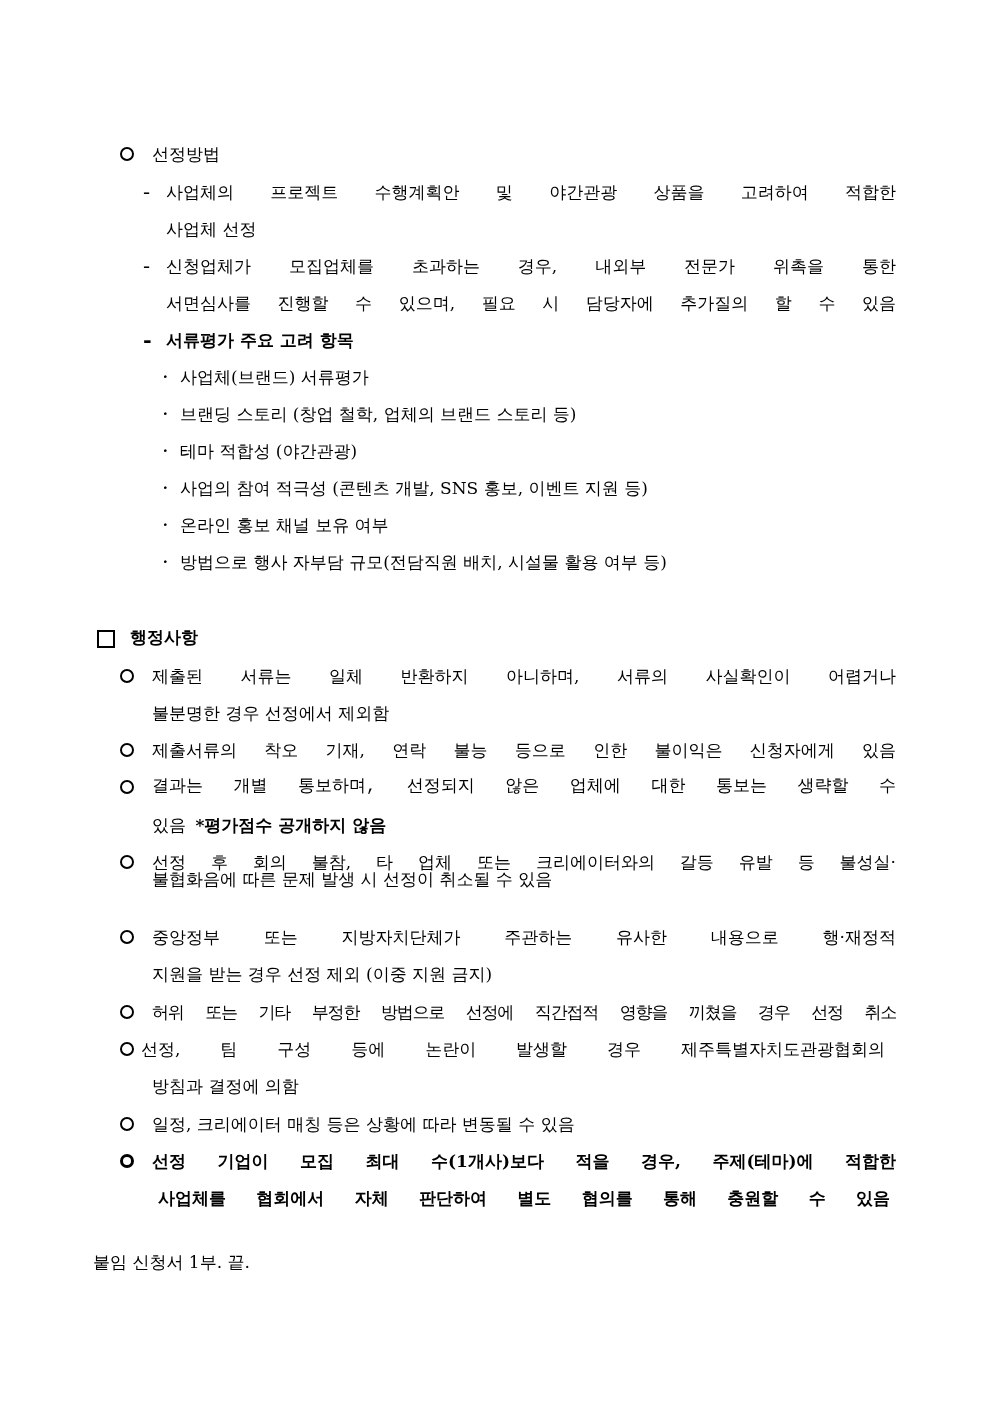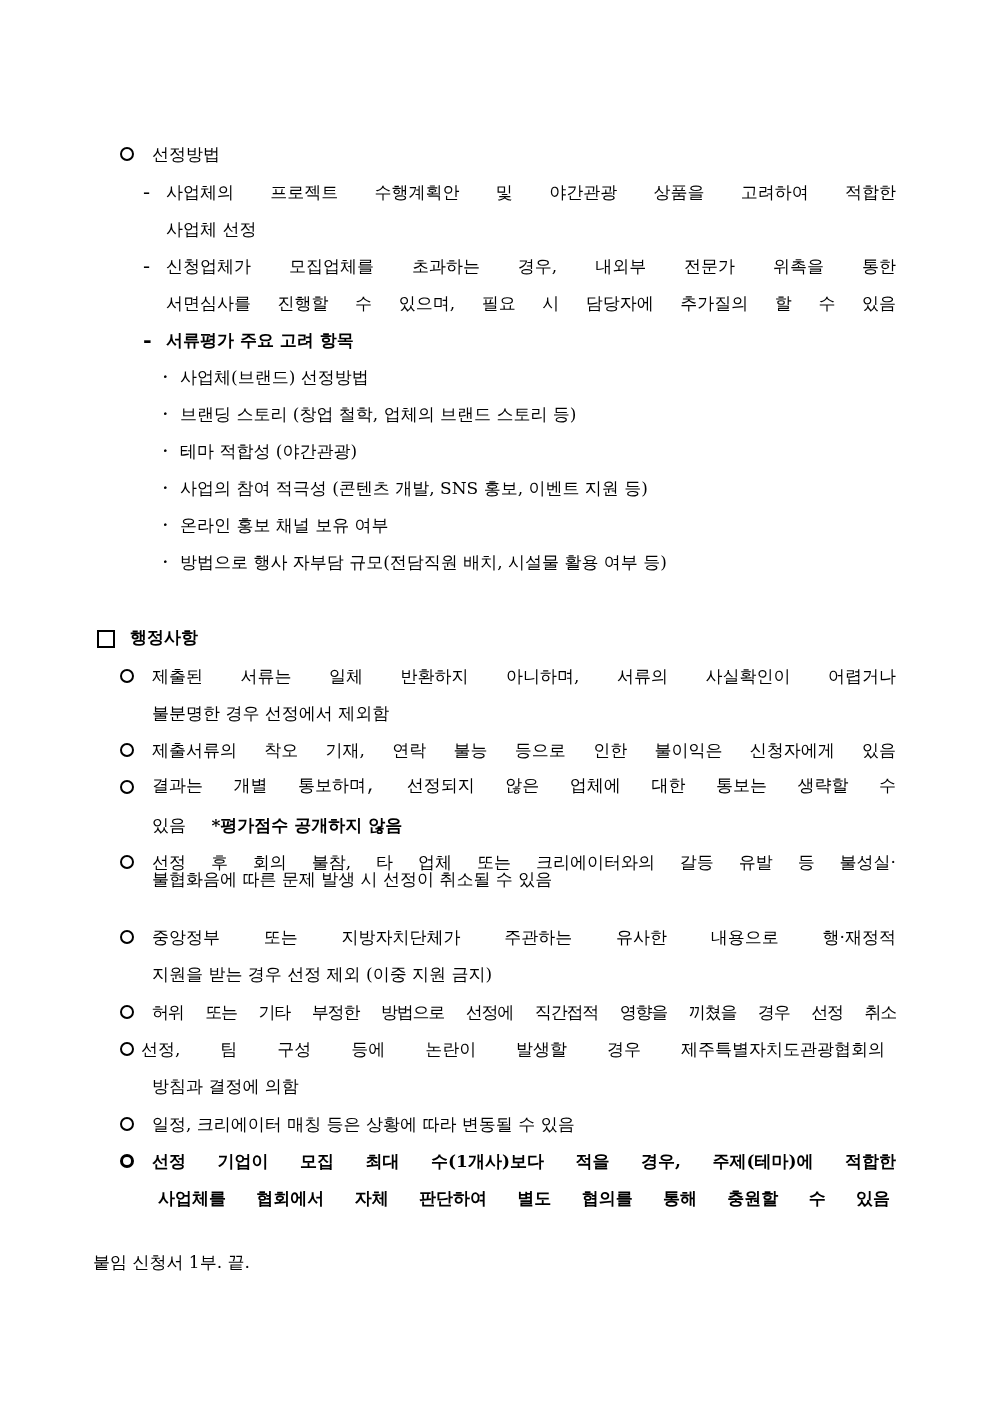--- a/index.html
+++ b/index.html
@@ -48,21 +48,21 @@
 <div class="line" style="left:166px; top:214px;">사업체 선정</div>
 
 <span class="dash" style="left:143px; top:251px;">-</span>
 <div class="line justify" style="left:166px; top:251px; width:730px;">신청업체가 모집업체를 초과하는 경우, 내외부 전문가 위촉을 통한</div>
 <div class="line justify" style="left:166px; top:288px; width:730px;">서면심사를 진행할 수 있으며, 필요 시 담당자에 추가질의 할 수 있음</div>
 
 <span class="dash bold" style="left:143px; top:325px;">-</span>
 <div class="line bold" style="left:166px; top:325px;">서류평가 주요 고려 항목</div>
 
 <span class="dot" style="left:162px; top:362px;">·</span>
-<div class="line" style="left:180px; top:362px;">사업체(브랜드) 선정방법</div>
+<div class="line" style="left:180px; top:362px;">사업체(브랜드) 서류평가</div>
 <span class="dot" style="left:162px; top:399px;">·</span>
 <div class="line" style="left:180px; top:399px;">브랜딩 스토리 (창업 철학, 업체의 브랜드 스토리 등)</div>
 <span class="dot" style="left:162px; top:436px;">·</span>
 <div class="line" style="left:180px; top:436px;">테마 적합성 (야간관광)</div>
 <span class="dot" style="left:162px; top:473px;">·</span>
 <div class="line" style="left:180px; top:473px;">사업의 참여 적극성 (콘텐츠 개발, SNS 홍보, 이벤트 지원 등)</div>
 <span class="dot" style="left:162px; top:510px;">·</span>
 <div class="line" style="left:180px; top:510px;">온라인 홍보 채널 보유 여부</div>
 <span class="dot" style="left:162px; top:547px;">·</span>
 <div class="line" style="left:180px; top:547px;">방법으로 행사 자부담 규모(전담직원 배치, 시설물 활용 여부 등)</div>
@@ -74,21 +74,21 @@
 <div class="line justify" style="left:152px; top:661px; width:744px;">제출된 서류는 일체 반환하지 아니하며, 서류의 사실확인이 어렵거나</div>
 <div class="line" style="left:152px; top:698px;">불분명한 경우 선정에서 제외함</div>
 
 <div class="circle" style="left:120px; top:743px;"></div>
 <div class="line justify" style="left:152px; top:735px; width:744px;">제출서류의 착오 기재, 연락 불능 등으로 인한 불이익은 신청자에게 있음</div>
 
 <div class="circle" style="left:120px; top:780px;"></div>
 <div class="line justify" style="left:152px; top:772px; width:744px;font-family:Liberation Mono, monospace;">결과는 개별 통보하며, 선정되지 않은 업체에 대한 통보는 생략할 수</div>
 <div class="line" style="left:152px; top:810px;">
   <span>있음</span>
-  <span class="bold" style="margin-left:20px;">*평가점수 공개하지 않음</span>
+  <span class="bold" style="margin-left:4px;">*평가점수 공개하지 않음</span>
 </div>
 
 <div class="circle" style="left:120px; top:855px;"></div>
 <div class="line justify" style="left:152px; top:847px; width:744px;">선정 후 회의 불참, 타 업체 또는 크리에이터와의 갈등 유발 등 불성실·</div>
 <div class="line" style="left:152px; top:864px;">불협화음에 따른 문제 발생 시 선정이 취소될 수 있음</div>
 
 <div class="circle" style="left:120px; top:930px;"></div>
 <div class="line justify" style="left:152px; top:922px; width:744px;">중앙정부 또는 지방자치단체가 주관하는 유사한 내용으로 행·재정적</div>
 <div class="line" style="left:152px; top:959px;">지원을 받는 경우 선정 제외 (이중 지원 금지)</div>
 

